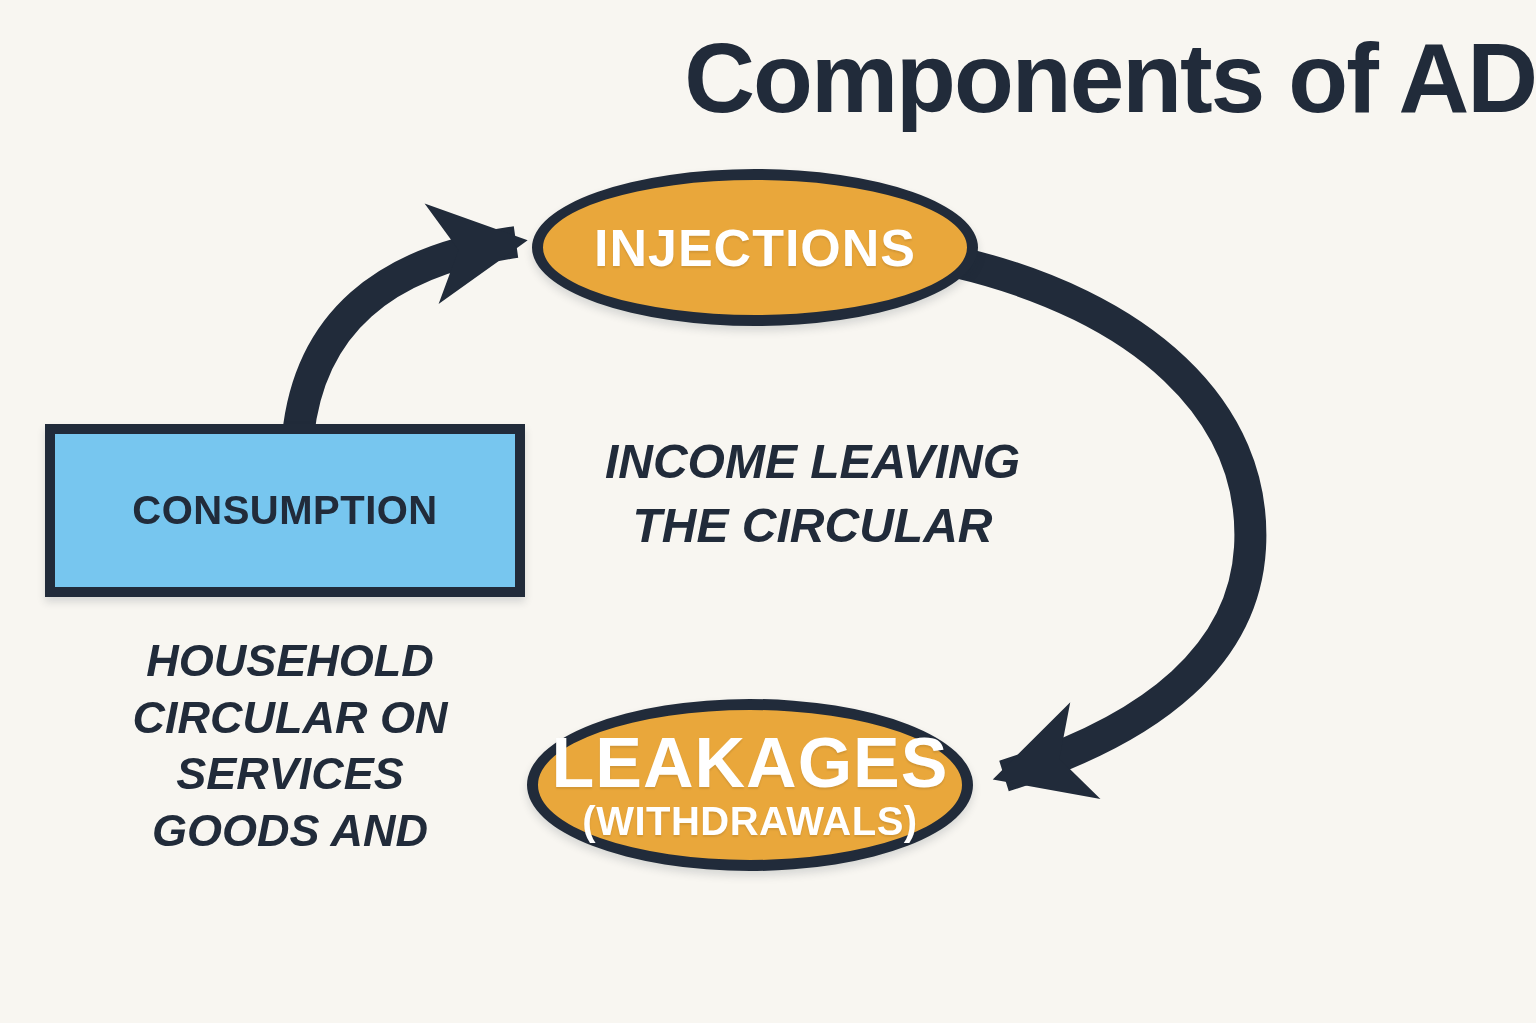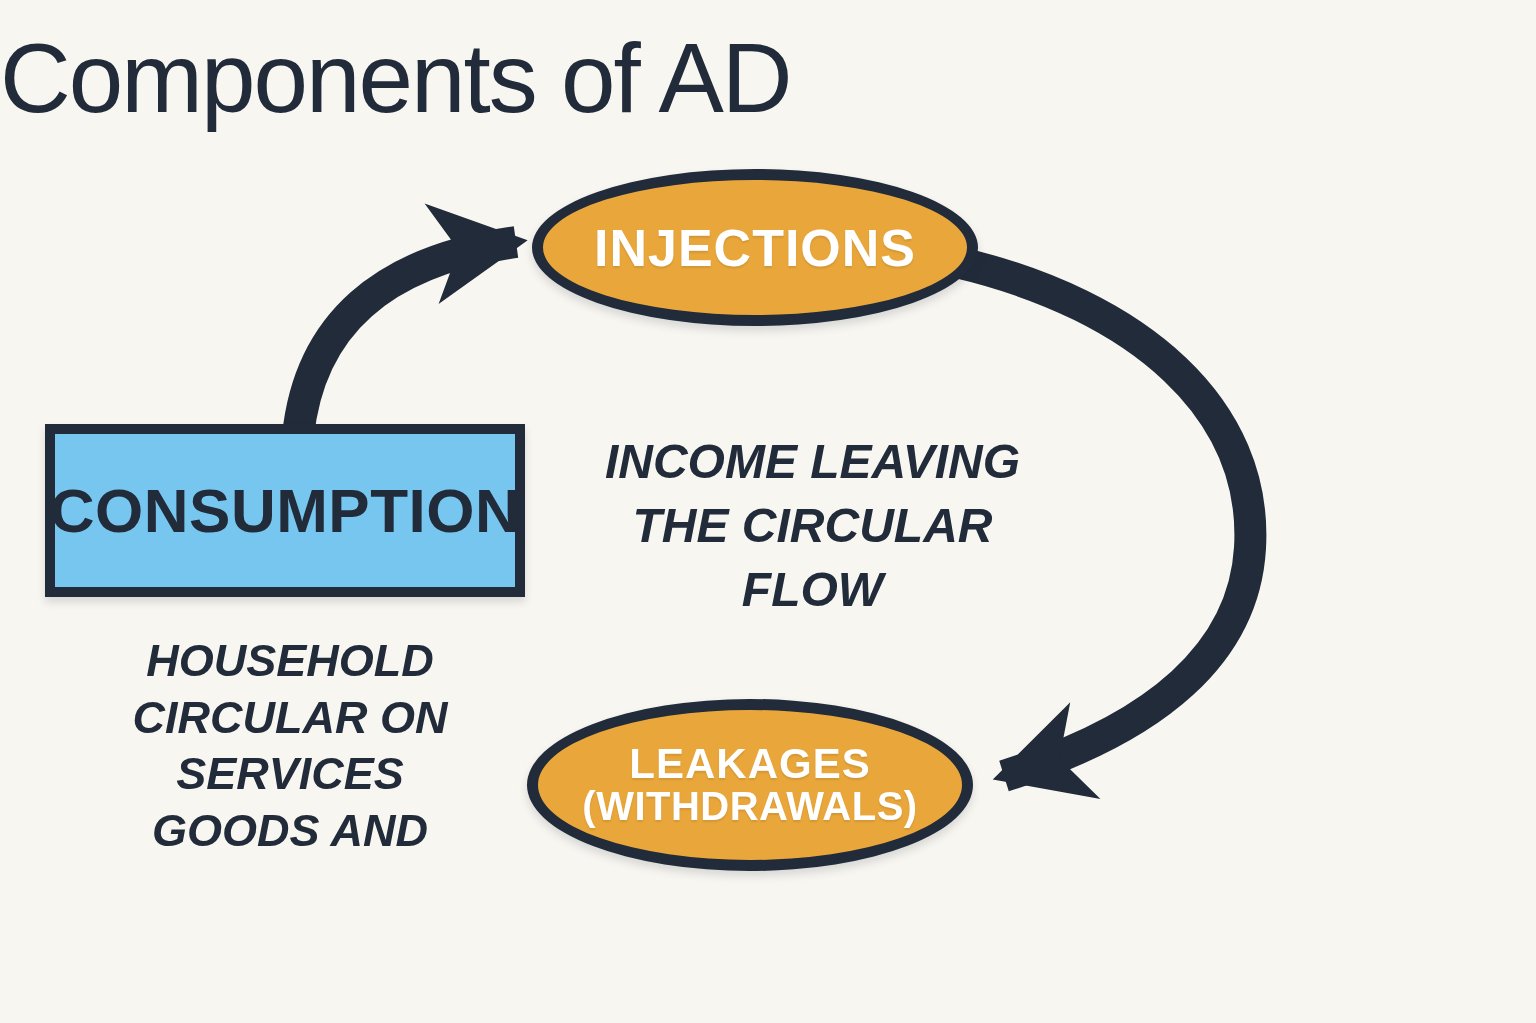--- a/index.html
+++ b/index.html
@@ -20,23 +20,23 @@
     position: relative;
     width: 1536px;
     height: 1023px;
     background: var(--bg);
   }
   .title {
     position: absolute;
     top: 22px;
     left: 0;
     width: 100%;
-    text-align: left;
+    text-align: right;
     font-size: 98px;
-    font-weight: 400;
+    font-weight: 700;
     letter-spacing: -2px;
     color: var(--ink);
   }
   .arrows-layer {
     position: absolute;
     inset: 0;
     z-index: 1;
   }
   .flow-arrow {
     fill: none;
@@ -67,40 +67,40 @@
   }
   .node-injections {
     left: 532px; top: 169px;
     width: 446px; height: 157px;
   }
   .node-injections .label { font-size: 52px; }
   .node-leakages {
     left: 527px; top: 699px;
     width: 446px; height: 172px;
   }
-  .node-leakages .label { font-size: 42px; line-height: 1.02; }
+  .node-leakages .label { font-size: 70px; line-height: 1.02; }
   .node-leakages .sublabel {
     color: var(--white);
     font-weight: 800;
     font-size: 40px;
     line-height: 1.05;
     letter-spacing: 0.5px;
     text-shadow: 0 2px 2px rgba(0,0,0,0.10);
   }
   .node-consumption {
     left: 45px; top: 424px;
     width: 480px; height: 173px;
     border: 10px solid var(--ink);
     background: var(--blue);
     box-shadow: 0 5px 8px rgba(30, 40, 55, 0.15);
   }
   .node-consumption .label {
     color: var(--ink);
     font-weight: 800;
-    font-size: 62px;
+    font-size: 40px;
     letter-spacing: 0.5px;
   }
   .note {
     position: absolute;
     z-index: 2;
     text-align: center;
     color: var(--ink);
     font-weight: 800;
     font-style: italic;
   }
@@ -146,21 +146,20 @@
   <div class="note note-household">
     <div>HOUSEHOLD</div>
     <div>CIRCULAR ON</div>
     <div>SERVICES</div>
     <div>GOODS AND</div>
   </div>
 
   <div class="note note-center">
     <div>INCOME LEAVING</div>
     <div>THE CIRCULAR</div>
-    <div>FLOW</div>
   </div>
 
   <div class="node ellipse node-leakages">
     <span class="label">LEAKAGES</span>
     <span class="sublabel">(WITHDRAWALS)</span>
   </div>
 
 </div>
 
 </body></html>

